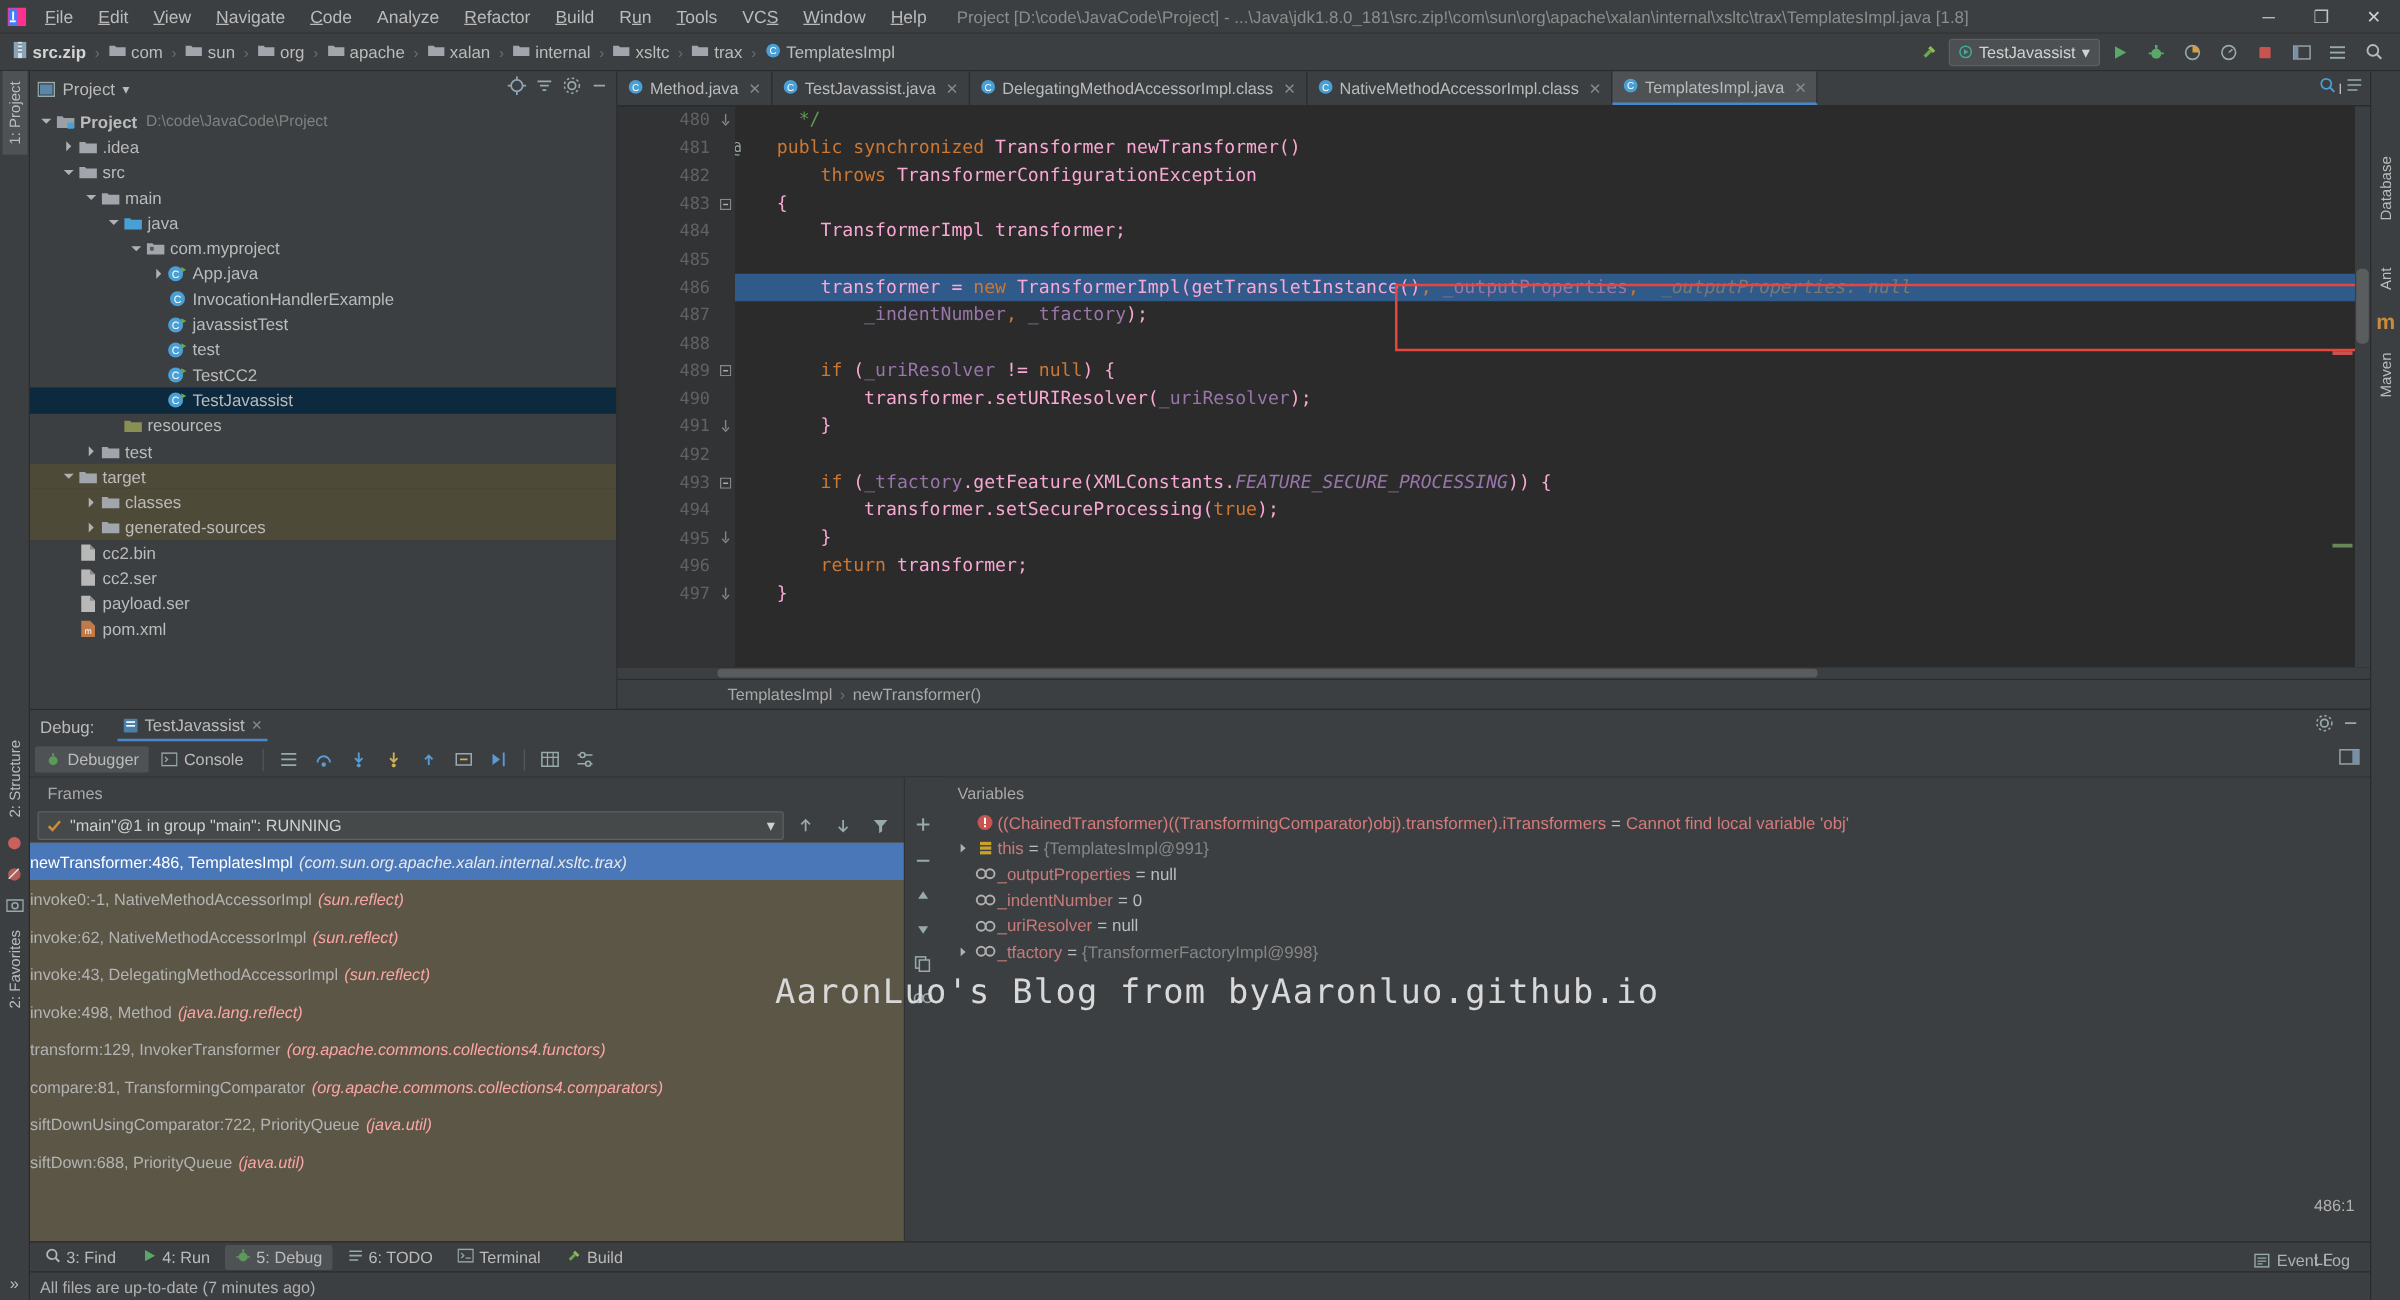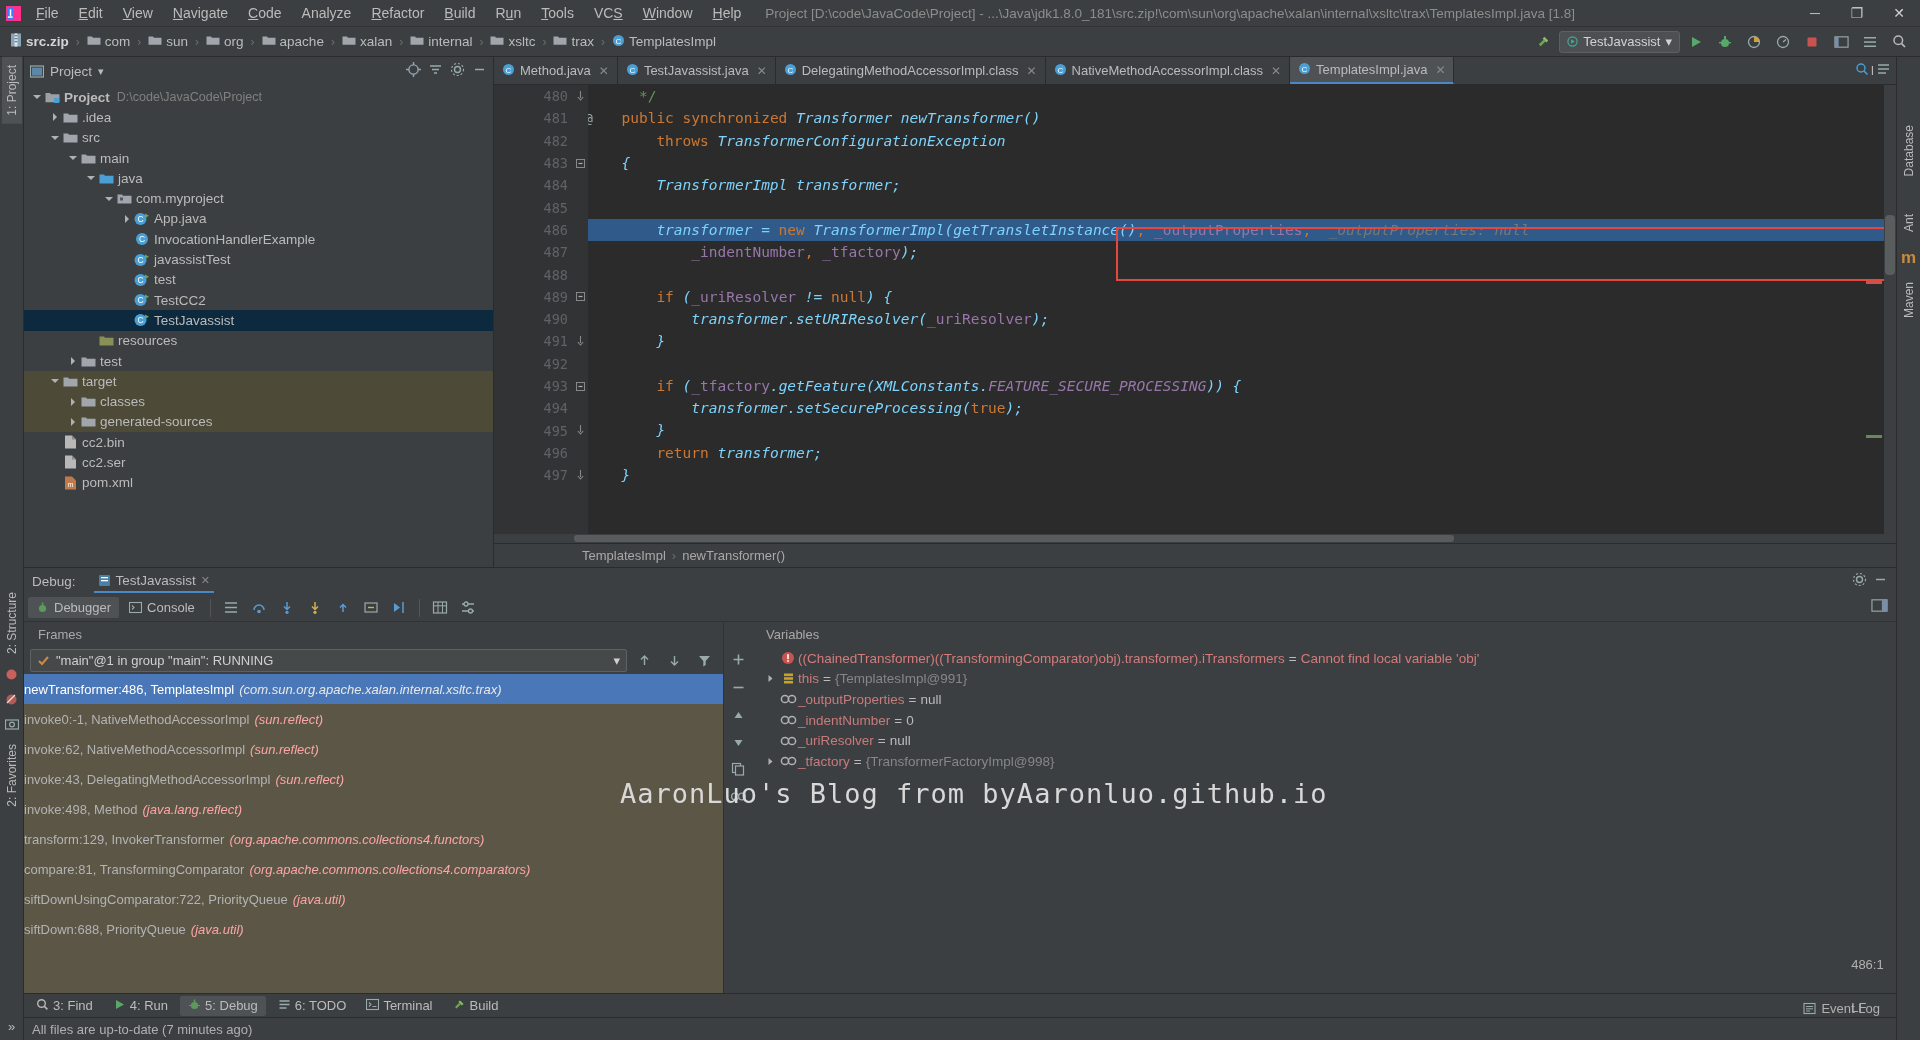--- a/index.html
+++ b/index.html
@@ -91,21 +91,21 @@
     align-items:center; gap:2px; width:34px; }
   .foldcol { width:16px; background:#313335; flex:none; position:relative; }
   .fold { height:22.3px; display:flex; align-items:center; justify-content:center; }
   .codetext { flex:1; position:relative; overflow:hidden;
     font-family:"DejaVu Sans Mono", monospace; font-size:14.5px; min-width:0; }
   .cl { height:22.3px; line-height:22.3px; white-space:pre; padding-left:16px; }
   .cl.exec { background:#2f5a8a; }
   .kw { color:#cc7832; }
   .cm { color:#629755; }
   .fld { color:#9876aa; }
-  .id { color:#7dd3fc;font-style:italic; }
+  .id { color:#f9a8d4; }
   .cn { color:#9876aa; font-style:italic; }
   .hint { color:#787878; font-style:italic; }
   .redbox { position:absolute; border:2px solid #e8453c; pointer-events:none; }
   .bcrumb2 { height:24px; background:#3c3f41; display:flex; align-items:center;
     padding-left:88px; font-size:13px; color:#a9a9a9; flex:none; border-top:1px solid #2b2b2b; }
   .bcrumb2 .sep { color:#6d6d6d; margin:0 6px; }
   .hscroll { height:9px; background:#3c3f41; flex:none; position:relative; }
   .hscroll .thumb { position:absolute; left:80px; top:1px; height:7px; width:880px;
     background:#595b5d; border-radius:3px; }
 
@@ -651,20 +651,30 @@
                     <path d="M1 0.5h7l4 4v9H1z" fill="#b8b8b8"></path>
                     <path d="M8 0.5v4h4" fill="#8a8a8a"></path>
                   </svg>
                 </span>
                 <span>cc2.ser</span>
               </div>
               <div class="row" style="padding-left: 24px;">
                 <span class="arrow"></span>
                 <span class="ico">
                   <svg width="13" height="14" viewBox="0 0 13 14">
+                    <path d="M1 0.5h7l4 4v9H1z" fill="#b8b8b8"></path>
+                    <path d="M8 0.5v4h4" fill="#8a8a8a"></path>
+                  </svg>
+                </span>
+                <span>payload.ser</span>
+              </div>
+              <div class="row" style="padding-left: 24px;">
+                <span class="arrow"></span>
+                <span class="ico">
+                  <svg width="13" height="14" viewBox="0 0 13 14">
                     <path d="M1 0.5h7l4 4v9H1z" fill="#c07a4a"></path>
                     <text x="6.5" y="11" font-size="7" text-anchor="middle" fill="#fff" font-family="sans-serif">m</text>
                   </svg>
                 </span>
                 <span>pom.xml</span>
               </div>
             </div>
         </div>
 
         <div class="editor">

